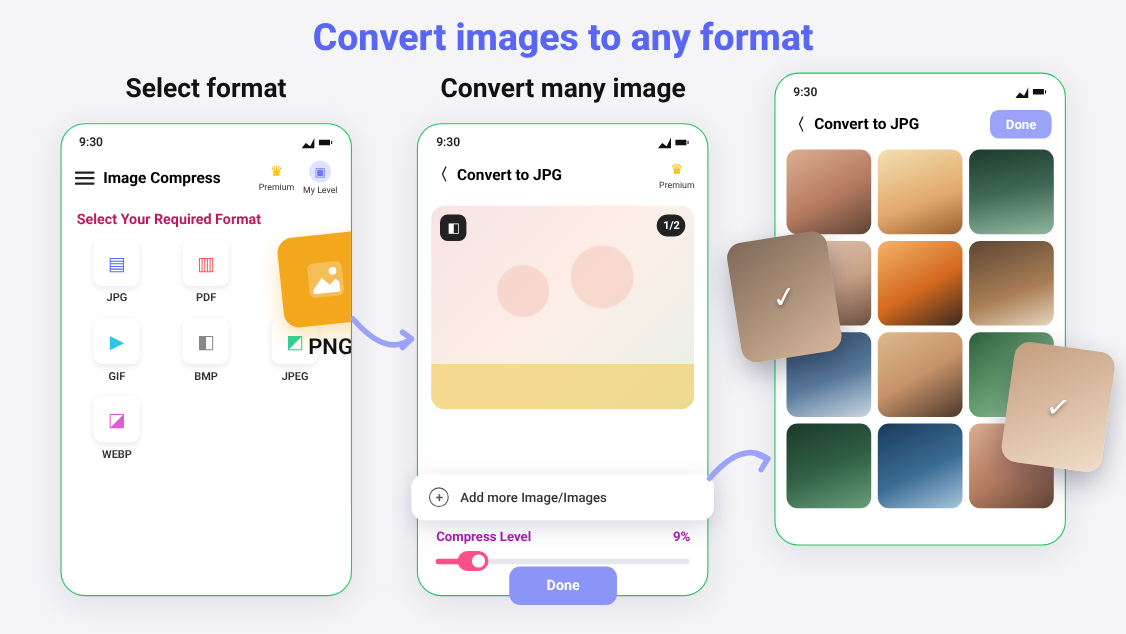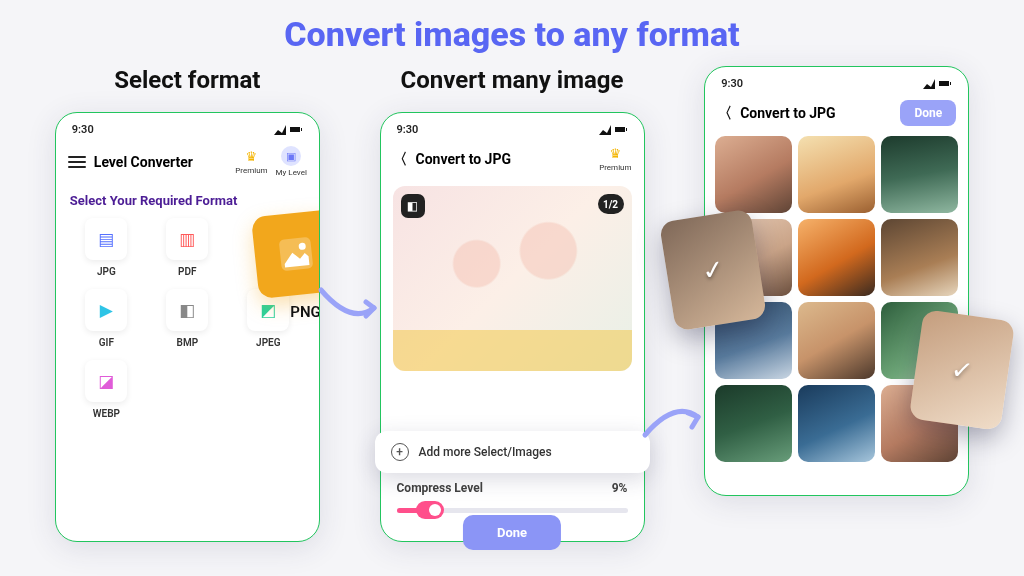--- a/index.html
+++ b/index.html
@@ -12,21 +12,21 @@
   }
   .hero {
     text-align: center;
     color: #5966f3;
     font-size: 34px;
     font-weight: 800;
     margin-top: 14px;
   }
   .columns {
     display: flex;
-    justify-content: flex-start;
+    justify-content: flex-end;
     padding: 0 25px;
     margin-top: 12px;
   }
   .col { flex: 1; text-align: center; position: relative; }
   .col-title {
     font-size: 24px;
     font-weight: 700;
     color: #111;
     margin-bottom: 18px;
   }
@@ -52,34 +52,34 @@
   .header {
     display:flex; align-items:center; gap:8px;
     padding: 4px 12px 10px;
   }
   .hamburger { width:18px; display:flex; flex-direction:column; gap:3px;}
   .hamburger span{height:2px;background:#222;border-radius:2px;}
   .htitle { font-weight:700; font-size:14px; flex:1;}
   .icbtn { display:flex; flex-direction:column; align-items:center; font-size:8px; gap:2px; color:#333;}
   .crown { color:#f4b400; font-size:13px;}
   .myimg { width:20px;height:20px;border-radius:50%;background:#dfe3ff;display:flex;align-items:center;justify-content:center;color:#6c78f7;font-size:11px;}
-  .section-label{font-size:13px;font-weight:700;padding:6px 14px 10px;color:#4c1d95;}
+  .section-label{font-size:13px;font-weight:700;padding:6px 14px 10px;color:#be185d;}
   .fgrid{display:grid;grid-template-columns:repeat(3,1fr);gap:12px;padding:0 16px;}
   .fmt{display:flex;flex-direction:column;align-items:center;gap:6px;}
   .fmt .box{width:42px;height:42px;border-radius:8px;background:#fff;box-shadow:0 2px 6px rgba(0,0,0,0.08);display:flex;align-items:center;justify-content:center;font-size:17px;}
   .fmt .lab{font-size:10px;font-weight:600;color:#333;}
   .png-float{
     position:absolute;top:100px;right:-18px;
     width:82px;height:82px;border-radius:14px;background:#f2a71c;
     display:flex;align-items:center;justify-content:center;
     box-shadow:0 8px 20px rgba(242,167,28,0.35);
     transform:rotate(-6deg);
   }
   .png-float svg{color:#fff;}
-  .png-label{position:absolute;top:190px;right:-2px;font-size:15px;font-weight:600;color:#111;}
+  .png-label{position:absolute;top:190px;right:-2px;font-size:20px;font-weight:600;color:#111;}
   .back-chevron{font-size:15px;font-weight:700;color:#111;}
   .preview{
     margin:4px 12px 0;height:185px;border-radius:12px;
     background:linear-gradient(135deg,#f7e3e3 0%,#fcefe7 50%,#e8f0e7 100%);
     position:relative;overflow:hidden;
     display:flex;align-items:center;justify-content:center;
   }
   .preview::after{
     content:"";position:absolute;inset:0;
     background:
@@ -93,21 +93,21 @@
   .count-badge{position:absolute;top:8px;right:8px;width:26px;height:20px;border-radius:10px;background:#222;color:#fff;display:flex;align-items:center;justify-content:center;font-size:10px;font-weight:700;}
   .addmore{
     position:absolute;left:-6px;right:-6px;top:318px;
     background:#fff;border-radius:12px;
     box-shadow:0 6px 22px rgba(50,50,90,0.18);
     padding:12px 16px;display:flex;align-items:center;gap:10px;
     font-size:12px;font-weight:500;color:#333;
   }
   .addmore .plus{width:18px;height:18px;border-radius:50%;border:1.5px solid #555;display:flex;align-items:center;justify-content:center;font-size:12px;color:#555;}
   .compress{position:absolute;left:16px;right:16px;top:368px;}
-  .compress .row{display:flex;justify-content:space-between;font-size:12px;font-weight:700;color:#404040;margin-bottom:6px;}
+  .compress .row{display:flex;justify-content:space-between;font-size:12px;font-weight:700;color:#a21caf;margin-bottom:6px;}
   .slider{height:18px;position:relative;}
   .slider .track{position:absolute;top:7px;left:0;right:0;height:5px;background:#e6e6ee;border-radius:4px;}
   .slider .fill{position:absolute;top:7px;left:0;width:11%;height:5px;background:#ff4f8b;border-radius:4px;}
   .slider .knob{position:absolute;top:0;left:calc(11% - 6px);width:28px;height:18px;border-radius:10px;background:#ff4f8b;}
   .slider .knob::after{content:"";position:absolute;right:3px;top:3px;width:12px;height:12px;border-radius:50%;background:#fff;}
   .donebtn-c{position:absolute;left:50%;transform:translateX(-50%);top:402px;background:#8b95f6;color:#fff;font-weight:700;font-size:13px;padding:10px 34px;border-radius:10px;}
   .donebtn-r{background:#9aa3f8;color:#fff;font-weight:700;font-size:12px;padding:6px 14px;border-radius:8px;}
   .grid3{display:grid;grid-template-columns:repeat(3,1fr);gap:6px;padding:0 10px;}
   .thumb{aspect-ratio:1/1;border-radius:10px;position:relative;overflow:hidden;}
   .thumb.nature1{background:linear-gradient(140deg,#2d5d3c,#6fa879 60%,#bcd8b3);}
@@ -156,21 +156,21 @@
               <path d="M1 2 h10 v5 h-10z M12 3 h1 v3 h-1z" fill="#111"></path>
             </svg>
         </span>
       </div>
       <div class="header">
         <div class="hamburger">
             <span></span>
             <span></span>
             <span></span>
           </div>
-        <div class="htitle">Level Converter</div>
+        <div class="htitle">Image Compress</div>
         <div class="icbtn">
           <span class="crown">♛</span>
           <span>Premium</span>
         </div>
         <div class="icbtn">
           <span class="myimg">▣</span>
           <span>My Level</span>
         </div>
       </div>
       <div class="section-label">Select Your Required Format</div>
@@ -236,21 +236,21 @@
           <span class="crown">♛</span>
           <span>Premium</span>
         </div>
       </div>
       <div class="preview">
         <div class="crop-badge">◧</div>
         <div class="count-badge">1/2</div>
       </div>
       <div class="addmore">
         <span class="plus">+</span>
-        <span>Add more Select/Images</span>
+        <span>Add more Image/Images</span>
       </div>
       <div class="compress">
         <div class="row">
           <span>Compress Level</span>
           <span>9%</span>
         </div>
         <div class="slider">
           <div class="track"></div>
             <div class="fill"></div>
             <div class="knob"></div>

